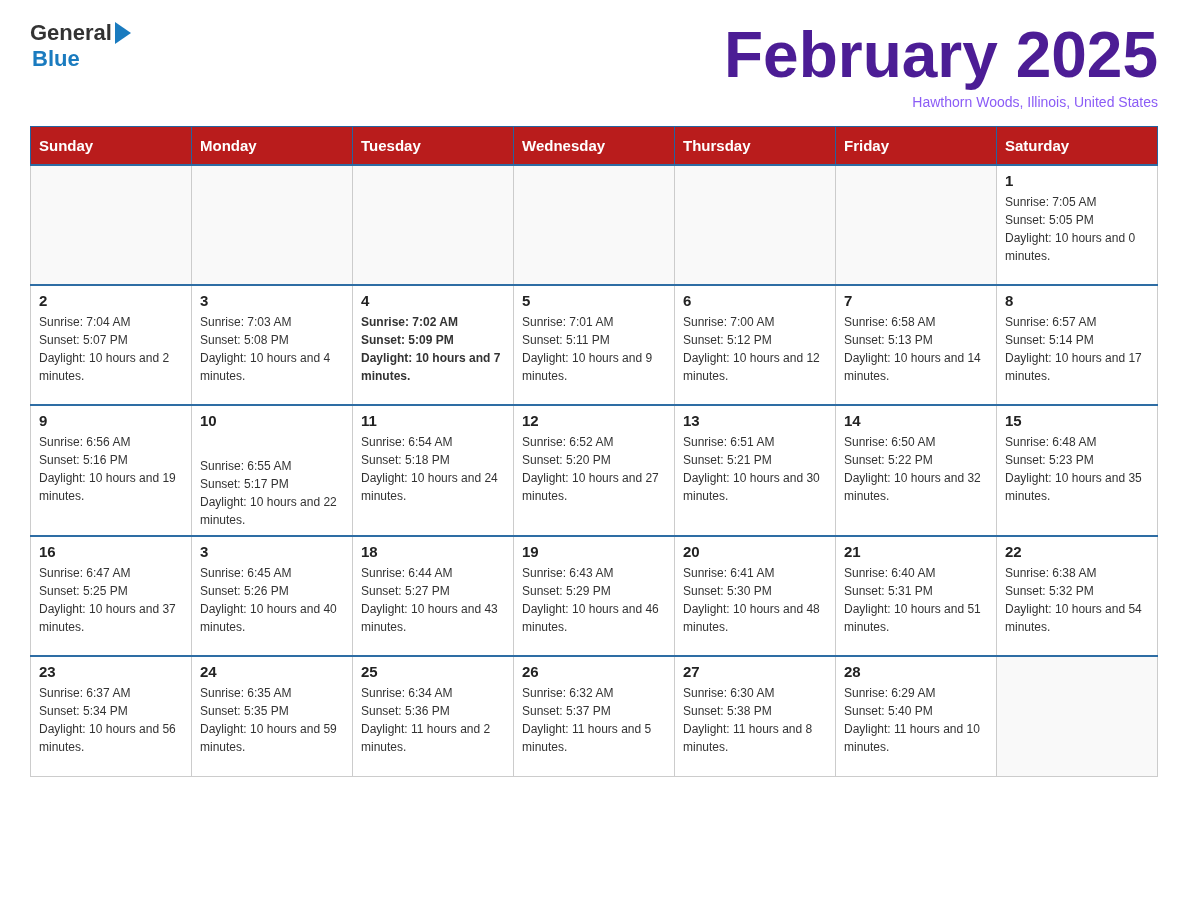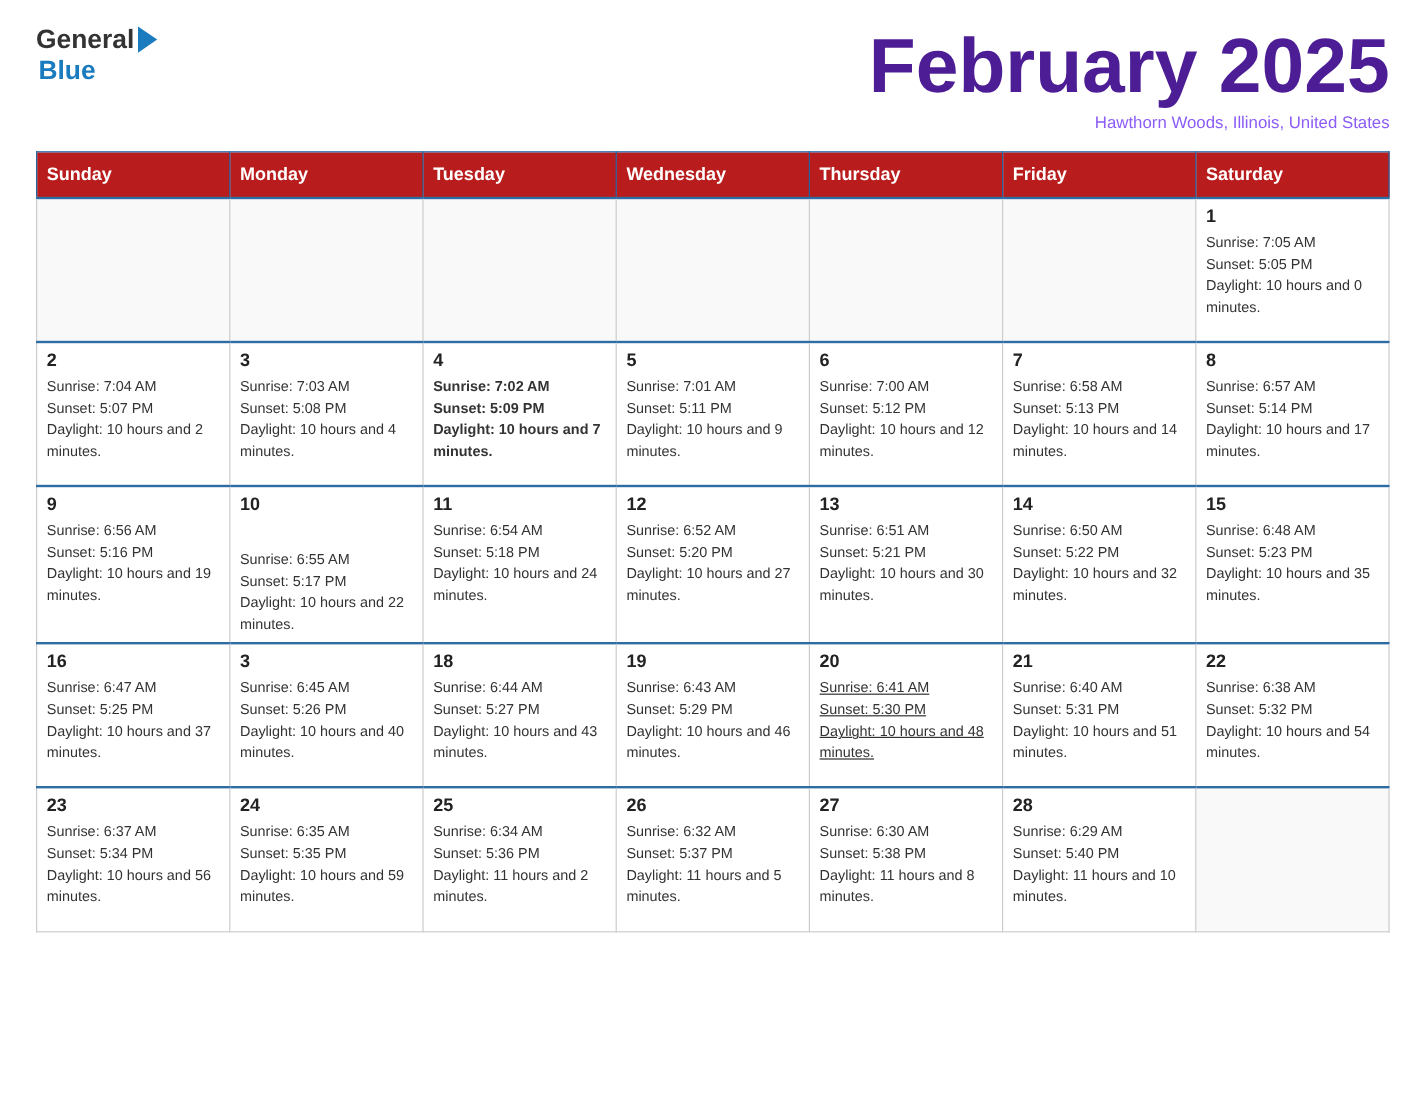--- a/index.html
+++ b/index.html
@@ -257,21 +257,21 @@
 Daylight: 10 hours and 43 minutes.</div>
         </td>
         <td>
           <span class="day-number">19</span>
           <div class="day-info" style="white-space: pre-line;">Sunrise: 6:43 AM
 Sunset: 5:29 PM
 Daylight: 10 hours and 46 minutes.</div>
         </td>
         <td>
           <span class="day-number">20</span>
-          <div class="day-info" style="white-space: pre-line; text-decoration: underline;">Sunrise: 6:41 AM
+          <div class="day-info" style="white-space: pre-line;">Sunrise: 6:41 AM
 Sunset: 5:30 PM
 Daylight: 10 hours and 48 minutes.</div>
         </td>
         <td>
           <span class="day-number">21</span>
           <div class="day-info" style="white-space: pre-line;">Sunrise: 6:40 AM
 Sunset: 5:31 PM
 Daylight: 10 hours and 51 minutes.</div>
         </td>
         <td>

